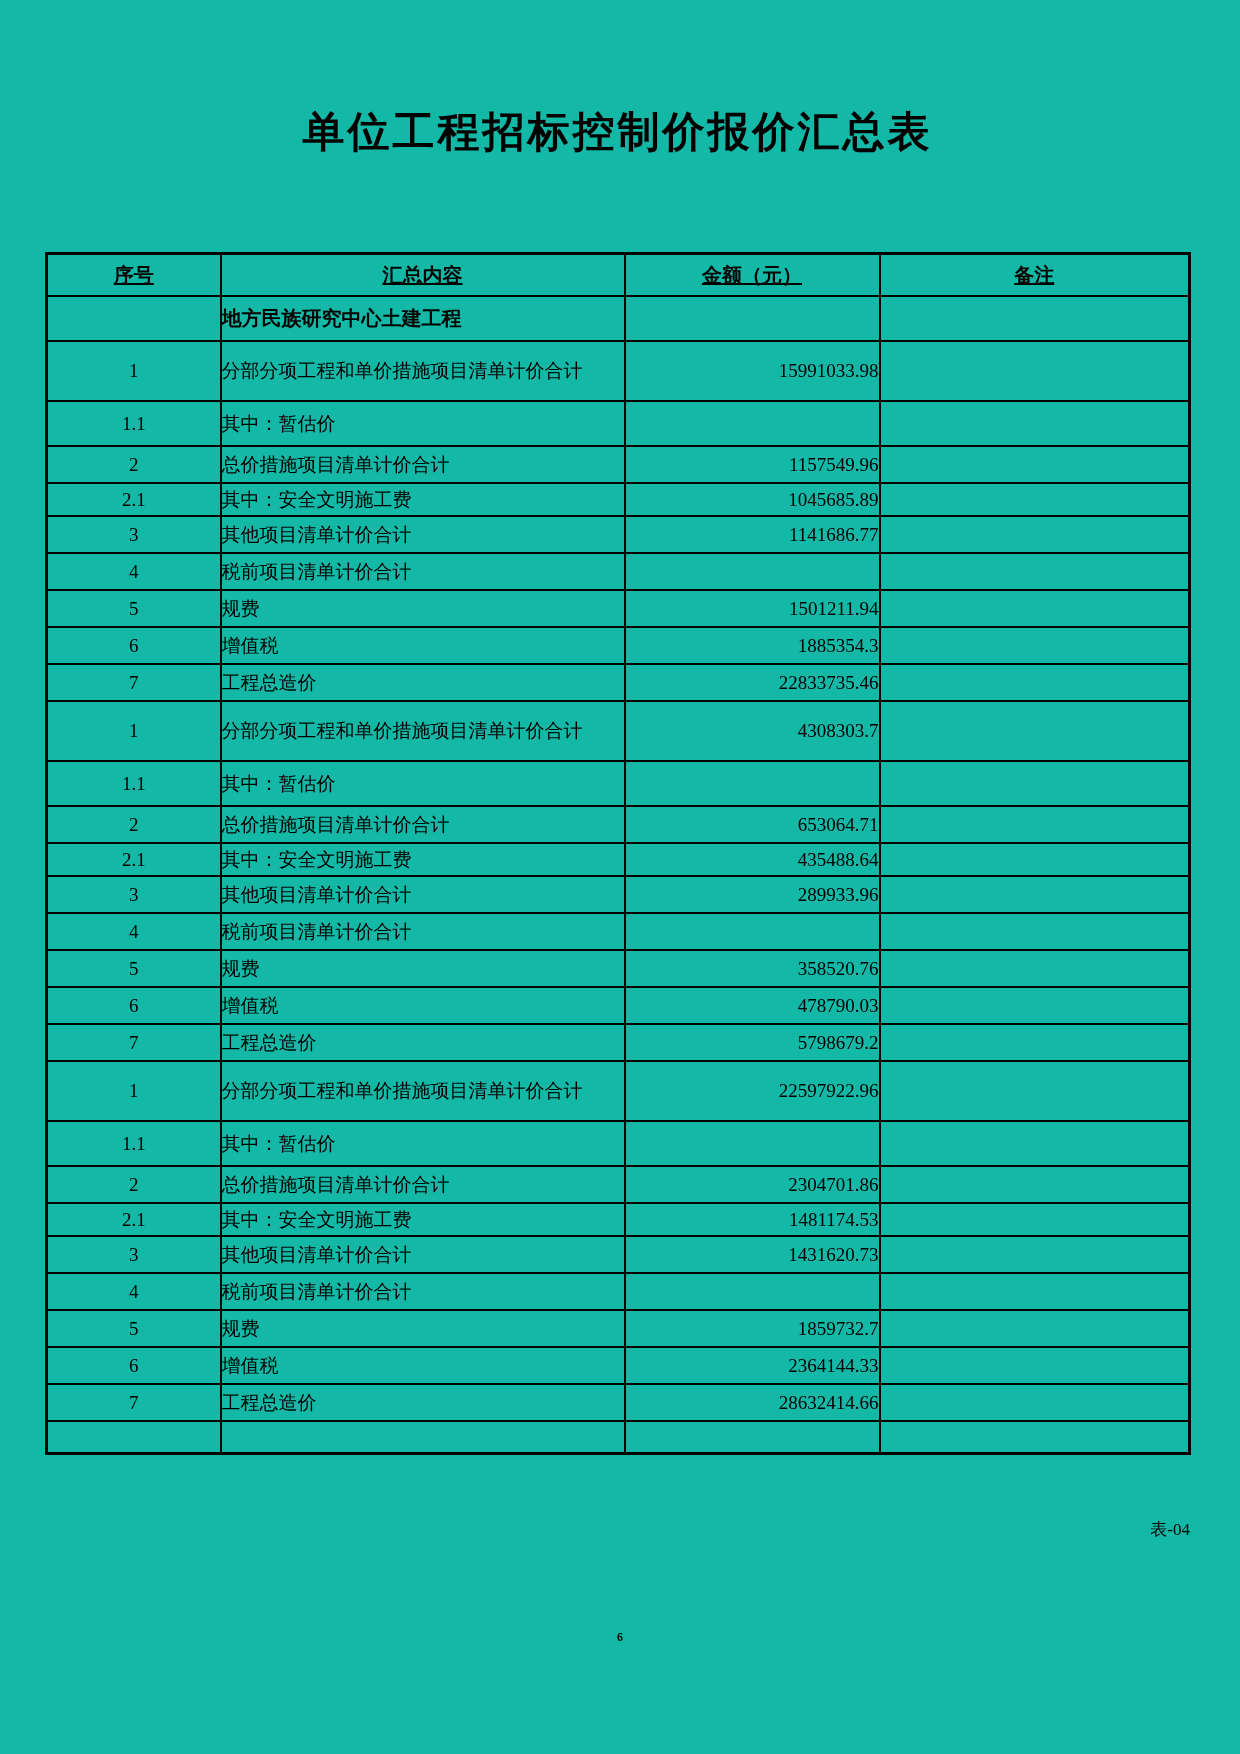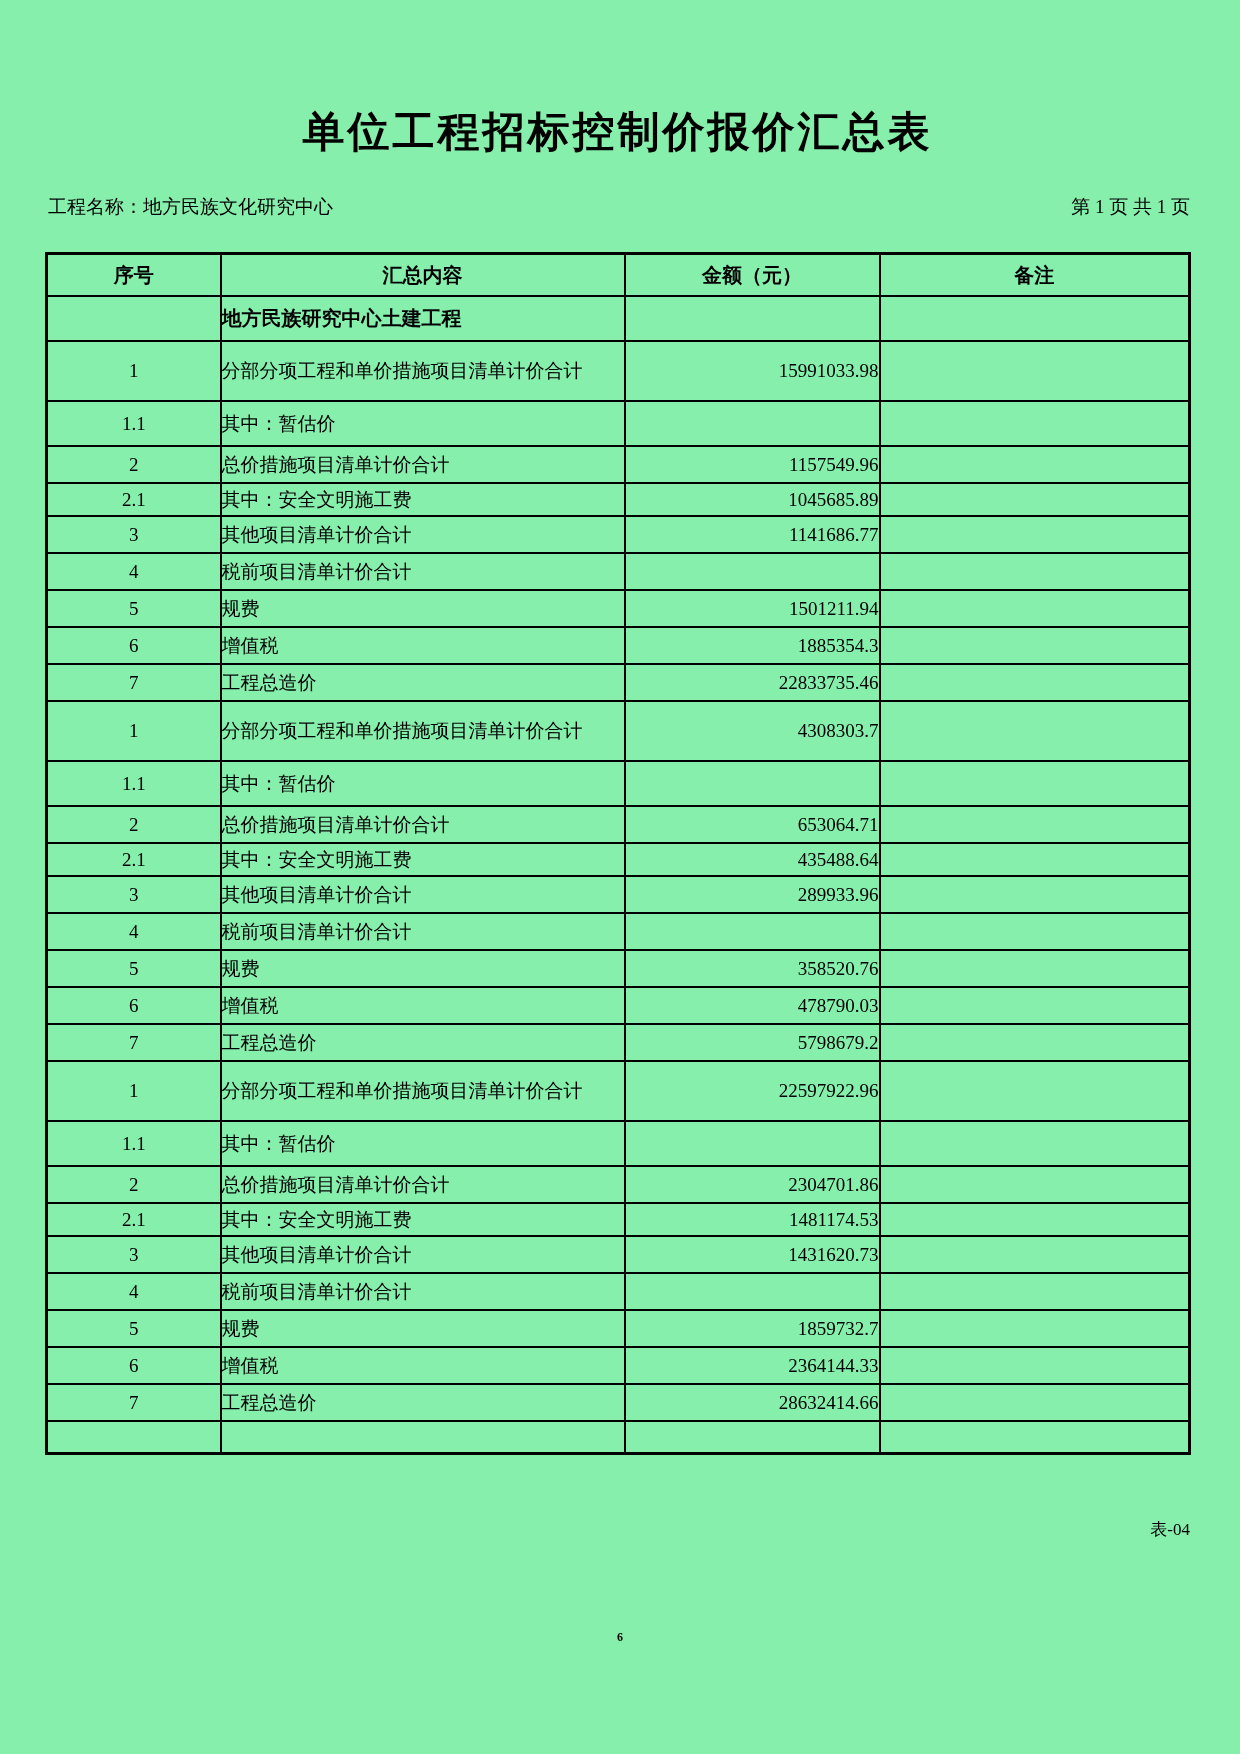--- a/index.html
+++ b/index.html
@@ -1,19 +1,19 @@
 <!DOCTYPE html>
 <html><head>
 <meta charset="utf-8">
 <style>
   html,body{margin:0;padding:0;background:#ffffff;}
   .page{
     position:relative;
     width:1240px;height:1754px;
-    background:#86efac;
+    background:#14b8a6;
     font-family:"Liberation Serif","DejaVu Serif",serif;
     color:#000;
     overflow:hidden;
   }
   .doc-title{
     position:absolute;top:104px;left:45px;width:1145px;
     margin:0;text-align:center;
     font-family:"Liberation Sans","DejaVu Sans",sans-serif;
     font-weight:900;font-size:42px;letter-spacing:3px;
     color:#000;
@@ -32,21 +32,21 @@
   }
   table.summary th, table.summary td{
     border:2px solid #000;
     font-size:19px;
     padding:0;
     overflow:hidden;
     white-space:nowrap;
     vertical-align:middle;
   }
   table.summary thead th{
-    height:40px;font-weight:bold;font-size:20px;text-align:center;
+    height:40px;font-weight:bold;font-size:20px;text-align:center;text-decoration:underline;
   }
   td.c-no{text-align:center;}
   td.c-content{text-align:left;padding-left:7px;}
   td.c-amount{text-align:right;padding-right:4px;}
   td.c-note{text-align:left;}
   tr.kind-section td{height:43px;margin-left:7px;}
   tr.kind-section td.c-content{font-weight:bold;font-size:20px;}
   tr.kind-tall td{height:58px;}
   tr.kind-sub td{height:43px;}
   tr.kind-normal td{height:35px;}
@@ -61,24 +61,20 @@
     text-align:center;font-size:12px;font-weight:bold;
   }
 </style>
 </head>
 <body>
 
 <div class="page">
 
   <h1 class="doc-title">单位工程招标控制价报价汇总表</h1>
 
-  <div class="meta-row">
-    <span>工程名称：地方民族文化研究中心</span>
-    <span>第 1 页  共 1 页</span>
-  </div>
 
   <table class="summary">
     <colgroup>
       <col style="width:174px">
       <col style="width:404px">
       <col style="width:255px">
       <col style="width:310px">
     </colgroup>
     <thead>
       <tr>

